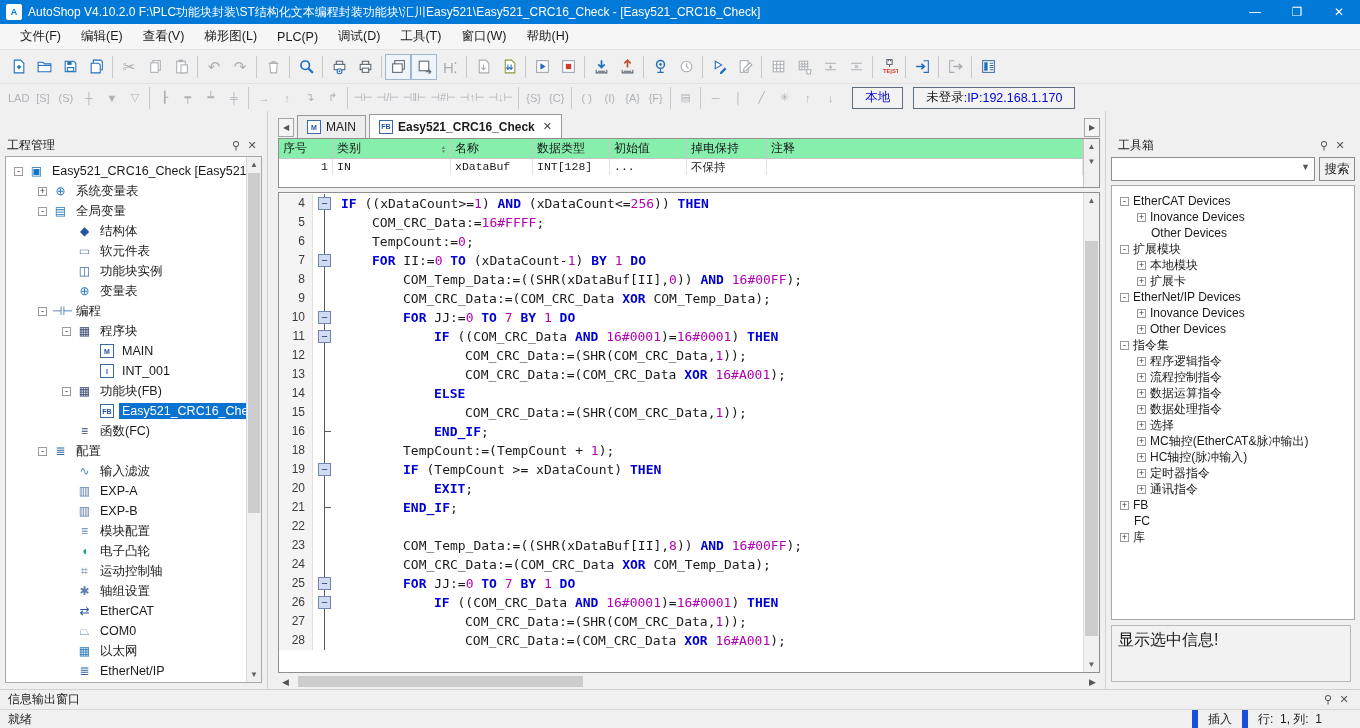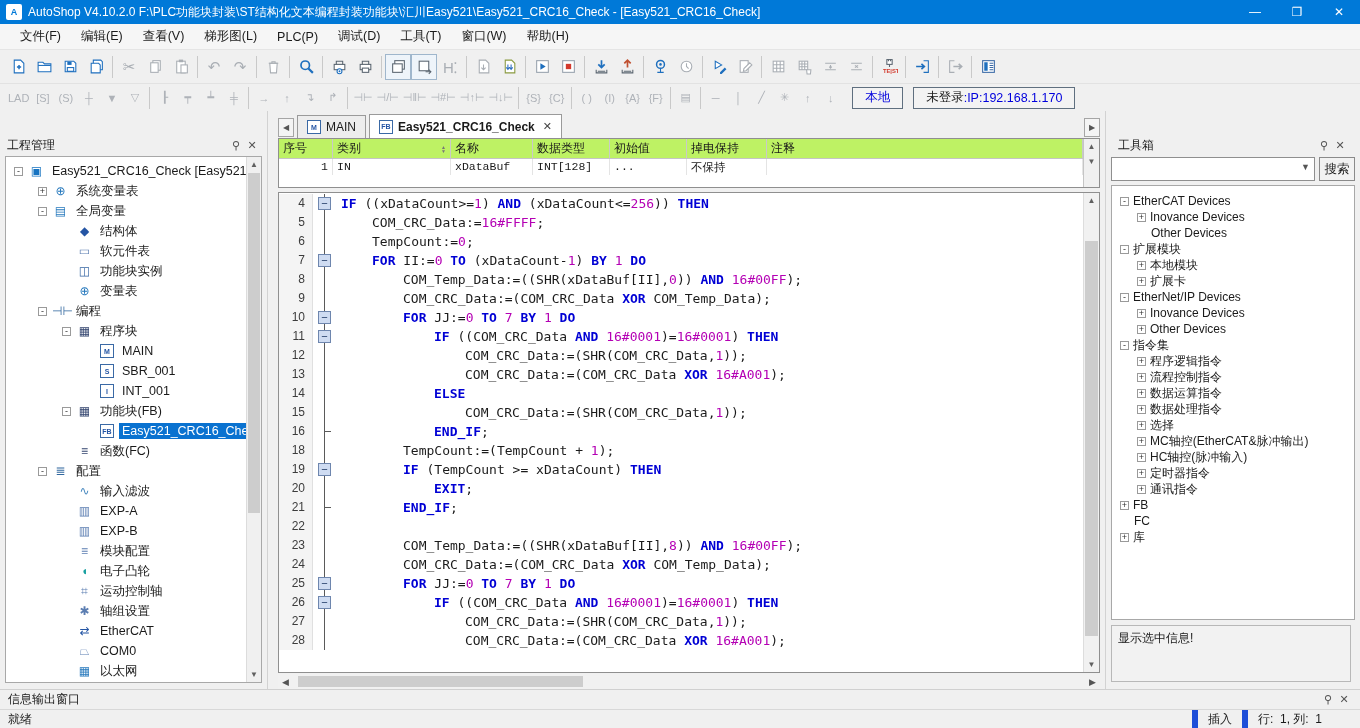--- a/index.html
+++ b/index.html
@@ -56,21 +56,21 @@
   .tabbar { height:25px; display:flex; align-items:flex-end; flex:none; }
   .tabnav { width:16px; height:19px; border:1px solid #a5a5a5; background:#f4f4f4; color:#555; font-size:8px; display:flex; align-items:center; justify-content:center; margin-bottom:1px; flex:none; }
   .tab { height:23px; display:flex; align-items:center; padding:0 9px; border:1px solid #9a9a9a; border-bottom:none; background:#ededed; margin-left:3px; font-size:12px; white-space:nowrap; }
   .tab.active { background:#fff; font-weight:bold; height:24px; }
   .tab .tclose { margin-left:8px; color:#444; font-weight:normal; font-size:11px; }
   .tabspacer { flex:1; }
 
   
   .vartable { flex:none; height:50px; border:1px solid #8f8f8f; background:#fff; display:flex; position:relative; }
   .vt-main { flex:1; display:flex; flex-direction:column; min-width:0; }
-  .vt-head { display:flex; height:20px; background:#bef264; border-bottom:1px solid #c5c5c5; }
+  .vt-head { display:flex; height:20px; background:#86efac; border-bottom:1px solid #c5c5c5; }
   .vt-hc { border-right:1px solid #c9c9c9; padding:2px 4px; font-size:12px; display:flex; align-items:center; flex:none; }
   .vt-row { display:flex; height:16px; font-family:"Liberation Mono",monospace; font-size:11.5px; }
   .vt-c { border-right:1px solid #e4e4e4; padding:1px 4px; white-space:nowrap; overflow:hidden; flex:none; }
   .sort { margin-left:auto; display:flex; flex-direction:column; font-size:5px; line-height:4px; color:#777; }
   .vt-scroll { width:16px; border-left:1px solid #c5c5c5; background:#f0f0f0; display:flex; flex-direction:column; }
 
   .vsplit { height:4px; flex:none; }
 
   
   .codearea { flex:1; min-height:0; border:1px solid #8f8f8f; background:#fff; position:relative; overflow:hidden; }
@@ -92,21 +92,21 @@
 
   
   .right-panel { width:255px; flex:none; display:flex; flex-direction:column; border-left:1px solid #d2d2d2; padding:0 5px; }
   .searchrow { display:flex; height:24px; margin:1px 0 4px 0; flex:none; }
   .combo { flex:1; background:#fff; border:1px solid #8f8f8f; position:relative; }
   .combo .arr { position:absolute; right:4px; top:4px; color:#555; font-size:9px; }
   .sbtn { width:36px; margin-left:4px; border:1px solid #8a8a8a; background:#f2f2f2; display:flex; align-items:center; justify-content:center; font-size:12.5px; }
   .tbx-box { flex:1; background:#fff; border:1px solid #a8a8a8; overflow:hidden; padding-top:7px; }
   .tbx-row { height:16px; display:flex; align-items:center; white-space:nowrap; font-size:12px; }
   .tbx-row .expander { margin-right:4px; }
-  .info-box { height:57px; flex:none; border:1px solid #b8b8b8; background:#f2f2f2; margin:5px 4px 7px 0; padding:4px 6px; font-size:12px; }
+  .info-box { height:57px; flex:none; border:1px solid #b8b8b8; background:#f2f2f2; margin:5px 4px 7px 0; padding:4px 6px; font-size:16px; }
 
   
   .output-header { height:20px; border-top:1px solid #d0d0d0; display:flex; align-items:center; padding:0 8px; flex:none; background:#f0f0f0; }
   .statusbar { height:19px; border-top:1px solid #d8d8d8; display:flex; align-items:center; padding-left:8px; flex:none; background:#f0f0f0; }
   .scell { height:100%; display:flex; align-items:center; padding:0 10px; border-left:6px solid #1d4ed8; }
   .sright { margin-left:auto; display:flex; height:100%; }
 </style>
 </head>
 <body>
 
@@ -455,25 +455,20 @@
             </div>
             <div class="tree-row" style="padding-left: 56px;">
               <div class="expander">-</div>
               <div class="ticon" style="color: rgb(50, 68, 110);">▦</div>
               <div class="tlabel">程序块</div>
             </div>
             <div class="tree-row" style="padding-left: 80px;">
               <div class="noexp"></div>
               <div class="badge">M</div>
               <div class="tlabel">MAIN</div>
-            </div>
-            <div class="tree-row" style="padding-left: 80px;">
-              <div class="noexp"></div>
-              <div class="badge">S</div>
-              <div class="tlabel">SBR_001</div>
             </div>
             <div class="tree-row" style="padding-left: 80px;">
               <div class="noexp"></div>
               <div class="badge">I</div>
               <div class="tlabel">INT_001</div>
             </div>
             <div class="tree-row" style="padding-left: 56px;">
               <div class="expander">-</div>
               <div class="ticon" style="color: rgb(50, 68, 110);">▦</div>
               <div class="tlabel">功能块(FB)</div>

